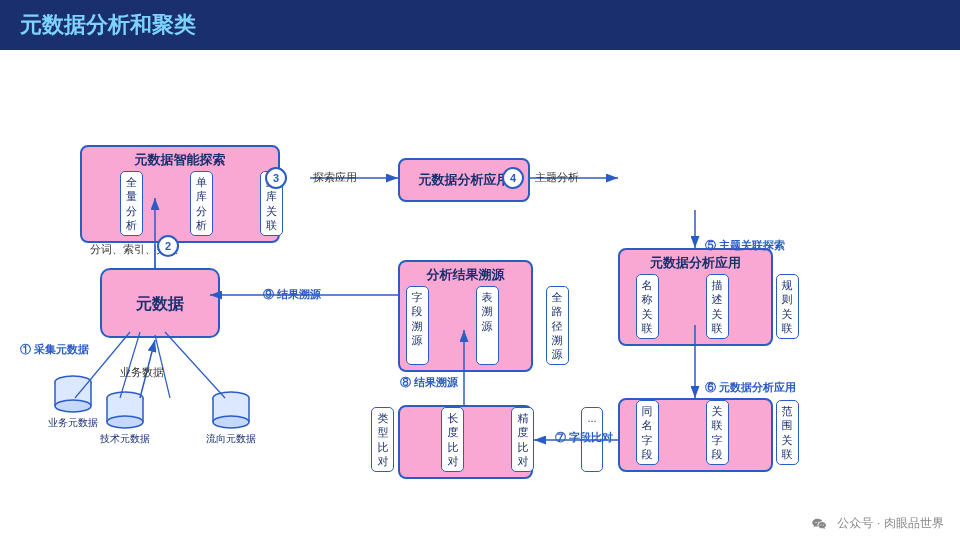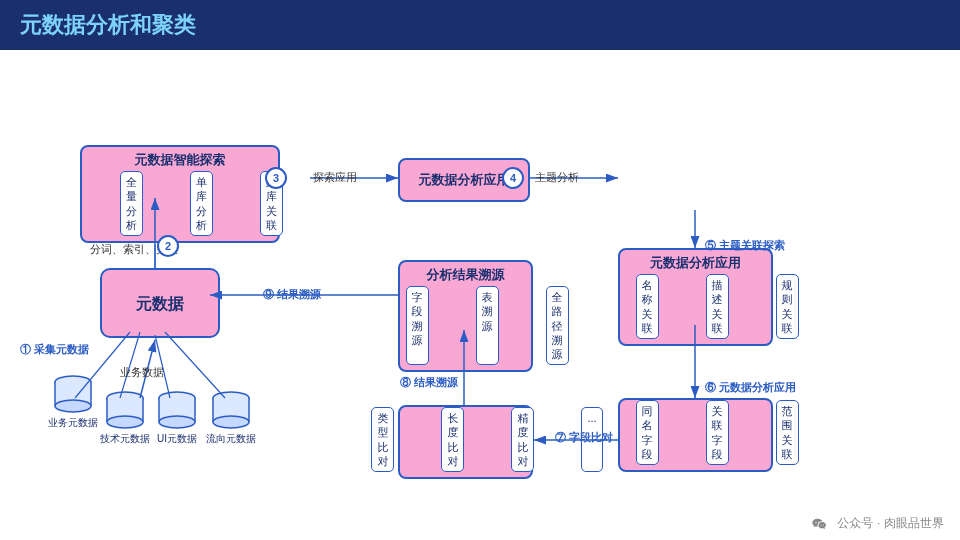--- a/index.html
+++ b/index.html
@@ -228,30 +228,20 @@
     <svg width="44" height="40" viewBox="0 0 44 40">
       <ellipse cx="22" cy="8" rx="18" ry="6" fill="#dce8ff" stroke="#2b5cc4" stroke-width="1.5"></ellipse>
       <rect x="4" y="8" width="36" height="24" fill="#dce8ff" stroke="none"></rect>
       <line x1="4" y1="8" x2="4" y2="32" stroke="#2b5cc4" stroke-width="1.5"></line>
       <line x1="40" y1="8" x2="40" y2="32" stroke="#2b5cc4" stroke-width="1.5"></line>
       <ellipse cx="22" cy="32" rx="18" ry="6" fill="#c5d8ff" stroke="#2b5cc4" stroke-width="1.5"></ellipse>
     </svg>
     <div class="cylinder-label">技术元数据</div>
   </div>
 
-  <div class="cylinder" style="left:152px;top:340px;width:50px;">
-    <svg width="44" height="40" viewBox="0 0 44 40">
-      <ellipse cx="22" cy="8" rx="18" ry="6" fill="#dce8ff" stroke="#2b5cc4" stroke-width="1.5"></ellipse>
-      <rect x="4" y="8" width="36" height="24" fill="#dce8ff" stroke="none"></rect>
-      <line x1="4" y1="8" x2="4" y2="32" stroke="#2b5cc4" stroke-width="1.5"></line>
-      <line x1="40" y1="8" x2="40" y2="32" stroke="#2b5cc4" stroke-width="1.5"></line>
-      <ellipse cx="22" cy="32" rx="18" ry="6" fill="#c5d8ff" stroke="#2b5cc4" stroke-width="1.5"></ellipse>
-    </svg>
-    <div class="cylinder-label">UI元数据</div>
-  </div>
 
   <div class="cylinder" style="left:204px;top:340px;width:54px;">
     <svg width="44" height="40" viewBox="0 0 44 40">
       <ellipse cx="22" cy="8" rx="18" ry="6" fill="#dce8ff" stroke="#2b5cc4" stroke-width="1.5"></ellipse>
       <rect x="4" y="8" width="36" height="24" fill="#dce8ff" stroke="none"></rect>
       <line x1="4" y1="8" x2="4" y2="32" stroke="#2b5cc4" stroke-width="1.5"></line>
       <line x1="40" y1="8" x2="40" y2="32" stroke="#2b5cc4" stroke-width="1.5"></line>
       <ellipse cx="22" cy="32" rx="18" ry="6" fill="#c5d8ff" stroke="#2b5cc4" stroke-width="1.5"></ellipse>
     </svg>
     <div class="cylinder-label">流向元数据</div>

